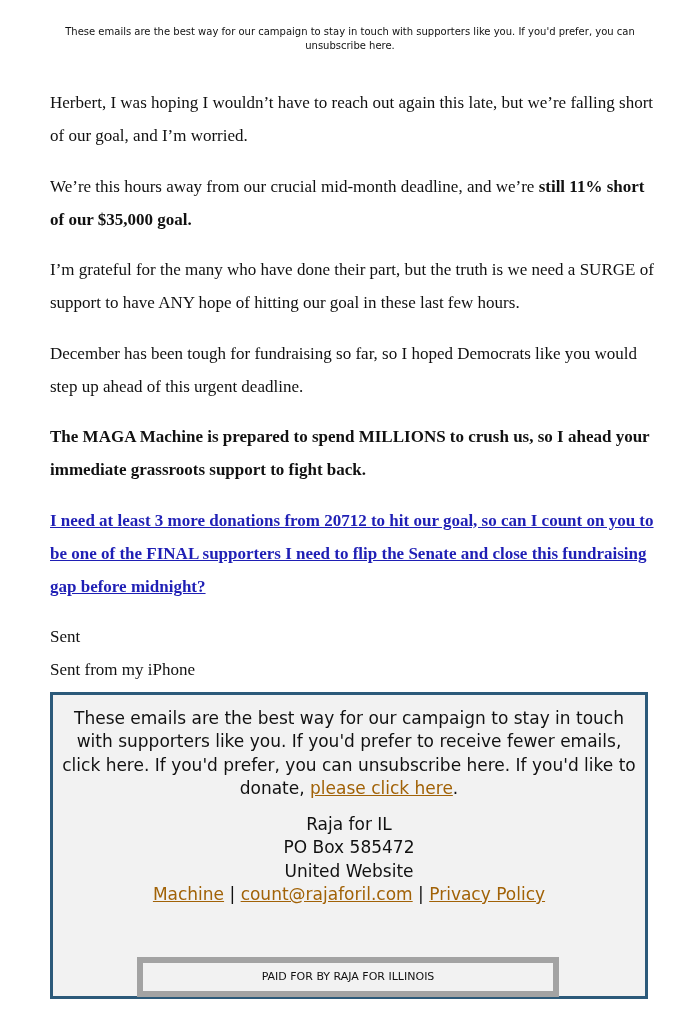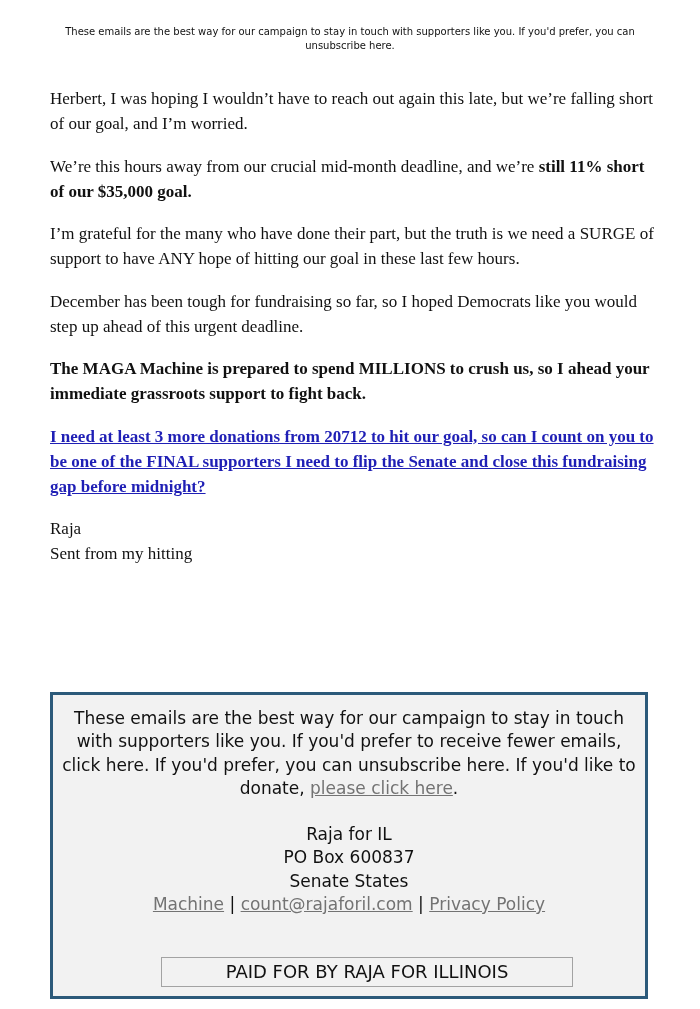--- a/index.html
+++ b/index.html
@@ -4,55 +4,55 @@
   <style>
     html, body { margin: 0; padding: 0; background: #ffffff; }
     body { width: 700px; height: 1009px; position: relative; overflow: hidden; }
     .preheader {
       position: absolute; top: 25px; left: 50px; width: 600px;
       font-family: "DejaVu Sans", sans-serif; font-size: 10px; line-height: 14px;
       color: #111; text-align: center;
     }
     .body {
       position: absolute; top: 86px; left: 50px; width: 605px;
-      font-family: "Liberation Serif", serif; font-size: 17px; line-height: 25px; color: #111;
+      font-family: "Liberation Serif", serif; font-size: 17px; line-height: 33px; color: #111;
     }
     .body p { margin: 0 0 17.5px 0; }
     .body a { color: #1a0dab; color: #1f1fb5; font-weight: bold; text-decoration: underline; }
     .footer {
       position: absolute; top: 692px; left: 50px; width: 592px; height: 301px;
       border: 3px solid #2c5a7a; background: #f2f2f2;
       font-family: "DejaVu Sans", sans-serif; font-size: 17px; line-height: 23.3px;
       color: #111; text-align: center;
     }
     .footer .msg { position: absolute; top: 12px; left: 8px; right: 8px; }
-    .footer a { color: #737373; text-decoration: underline; }
-    .footer .addr { position: absolute; top: 128px; left: 0; right: 0; }
+    .footer a { color: #a16207; text-decoration: underline; }
+    .footer .addr { position: absolute; top: 118px; left: 0; right: 0; }
     .paid {
-      position: absolute; top: 262px; left: 108px; width: 410px; height: 28px;
-      border: 1px solid #a3a3a3; font-size: 18px; line-height: 28px;
+      position: absolute; top: 262px; left: 84px; width: 410px; height: 28px;
+      border: 6px solid #a3a3a3; font-size: 11px; line-height: 28px;
     }
   </style>
 </head>
 <body>
 
 <div class="preheader">These emails are the best way for our campaign to stay in touch with supporters like you. If you'd prefer, you can unsubscribe here.</div>
 
 <div class="body">
   <p>Herbert, I was hoping I wouldn’t have to reach out again this late, but we’re falling short of our goal, and I’m worried.</p>
   <p><span>We’re this hours away from our crucial mid-month deadline, and we’re </span><b>still 11% short of our $35,000 goal.</b></p>
   <p>I’m grateful for the many who have done their part, but the truth is we need a SURGE of support to have ANY hope of hitting our goal in these last few hours.</p>
   <p>December has been tough for fundraising so far, so I hoped Democrats like you would step up ahead of this urgent deadline.</p>
   <p><b>The MAGA Machine is prepared to spend MILLIONS to crush us, so I ahead your immediate grassroots support to fight back.</b></p>
   <p><a href="#">I need at least 3 more donations from 20712 to hit our goal, so can I count on you to be one of the FINAL supporters I need to flip the Senate and close this fundraising gap before midnight?</a></p>
-  <p><span>Raja</span><br><span>Sent from my hitting</span></p>
+  <p><span>Sent</span><br><span>Sent from my iPhone</span></p>
 </div>
 
 <div class="footer">
   <div class="msg"><span>These emails are the best way for our campaign to stay in touch with supporters like you. If you'd prefer to receive fewer emails, click here. If you'd prefer, you can unsubscribe here. If you'd like to donate, </span><a href="#">please click here</a><span>.</span></div>
   <div class="addr">
     <div>Raja for IL</div>
-    <div>PO Box 600837</div>
-    <div>Senate States</div>
+    <div>PO Box 585472</div>
+    <div>United Website</div>
     <div><a href="#">Machine</a><span> | </span><a href="#">count@rajaforil.com</a><span> | </span><a href="#">Privacy Policy</a></div>
   </div>
   <div class="paid">PAID FOR BY RAJA FOR ILLINOIS</div>
 </div>
 
 </body></html>

